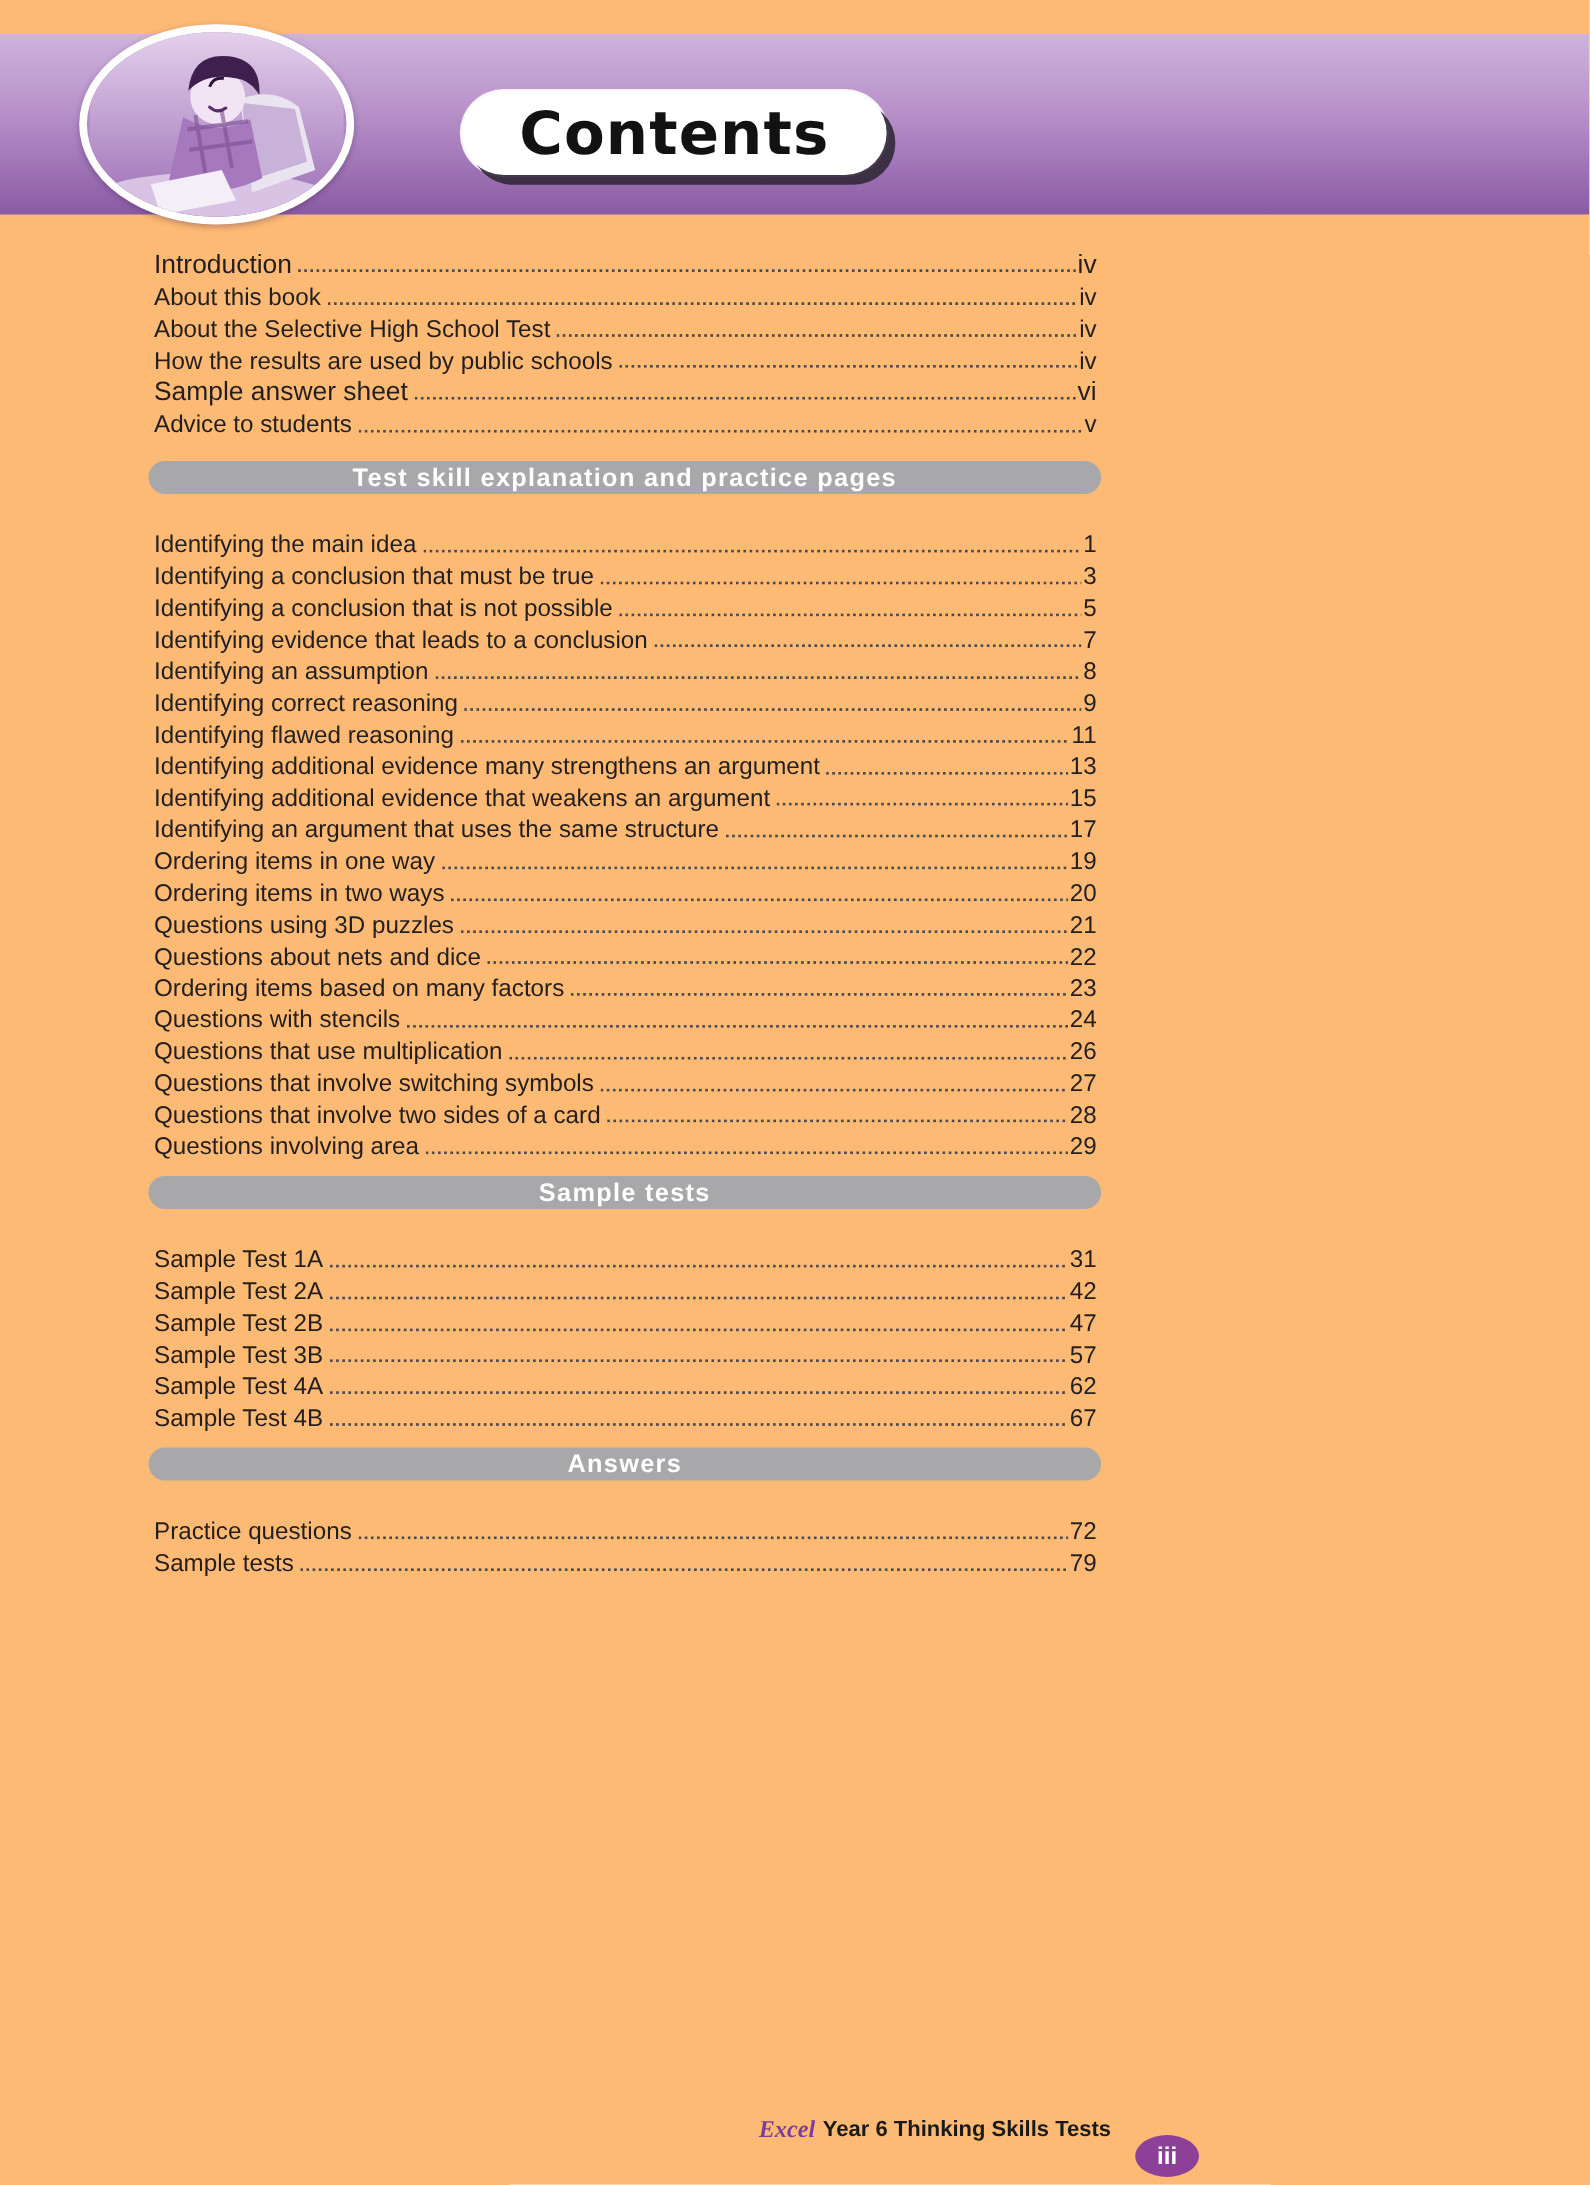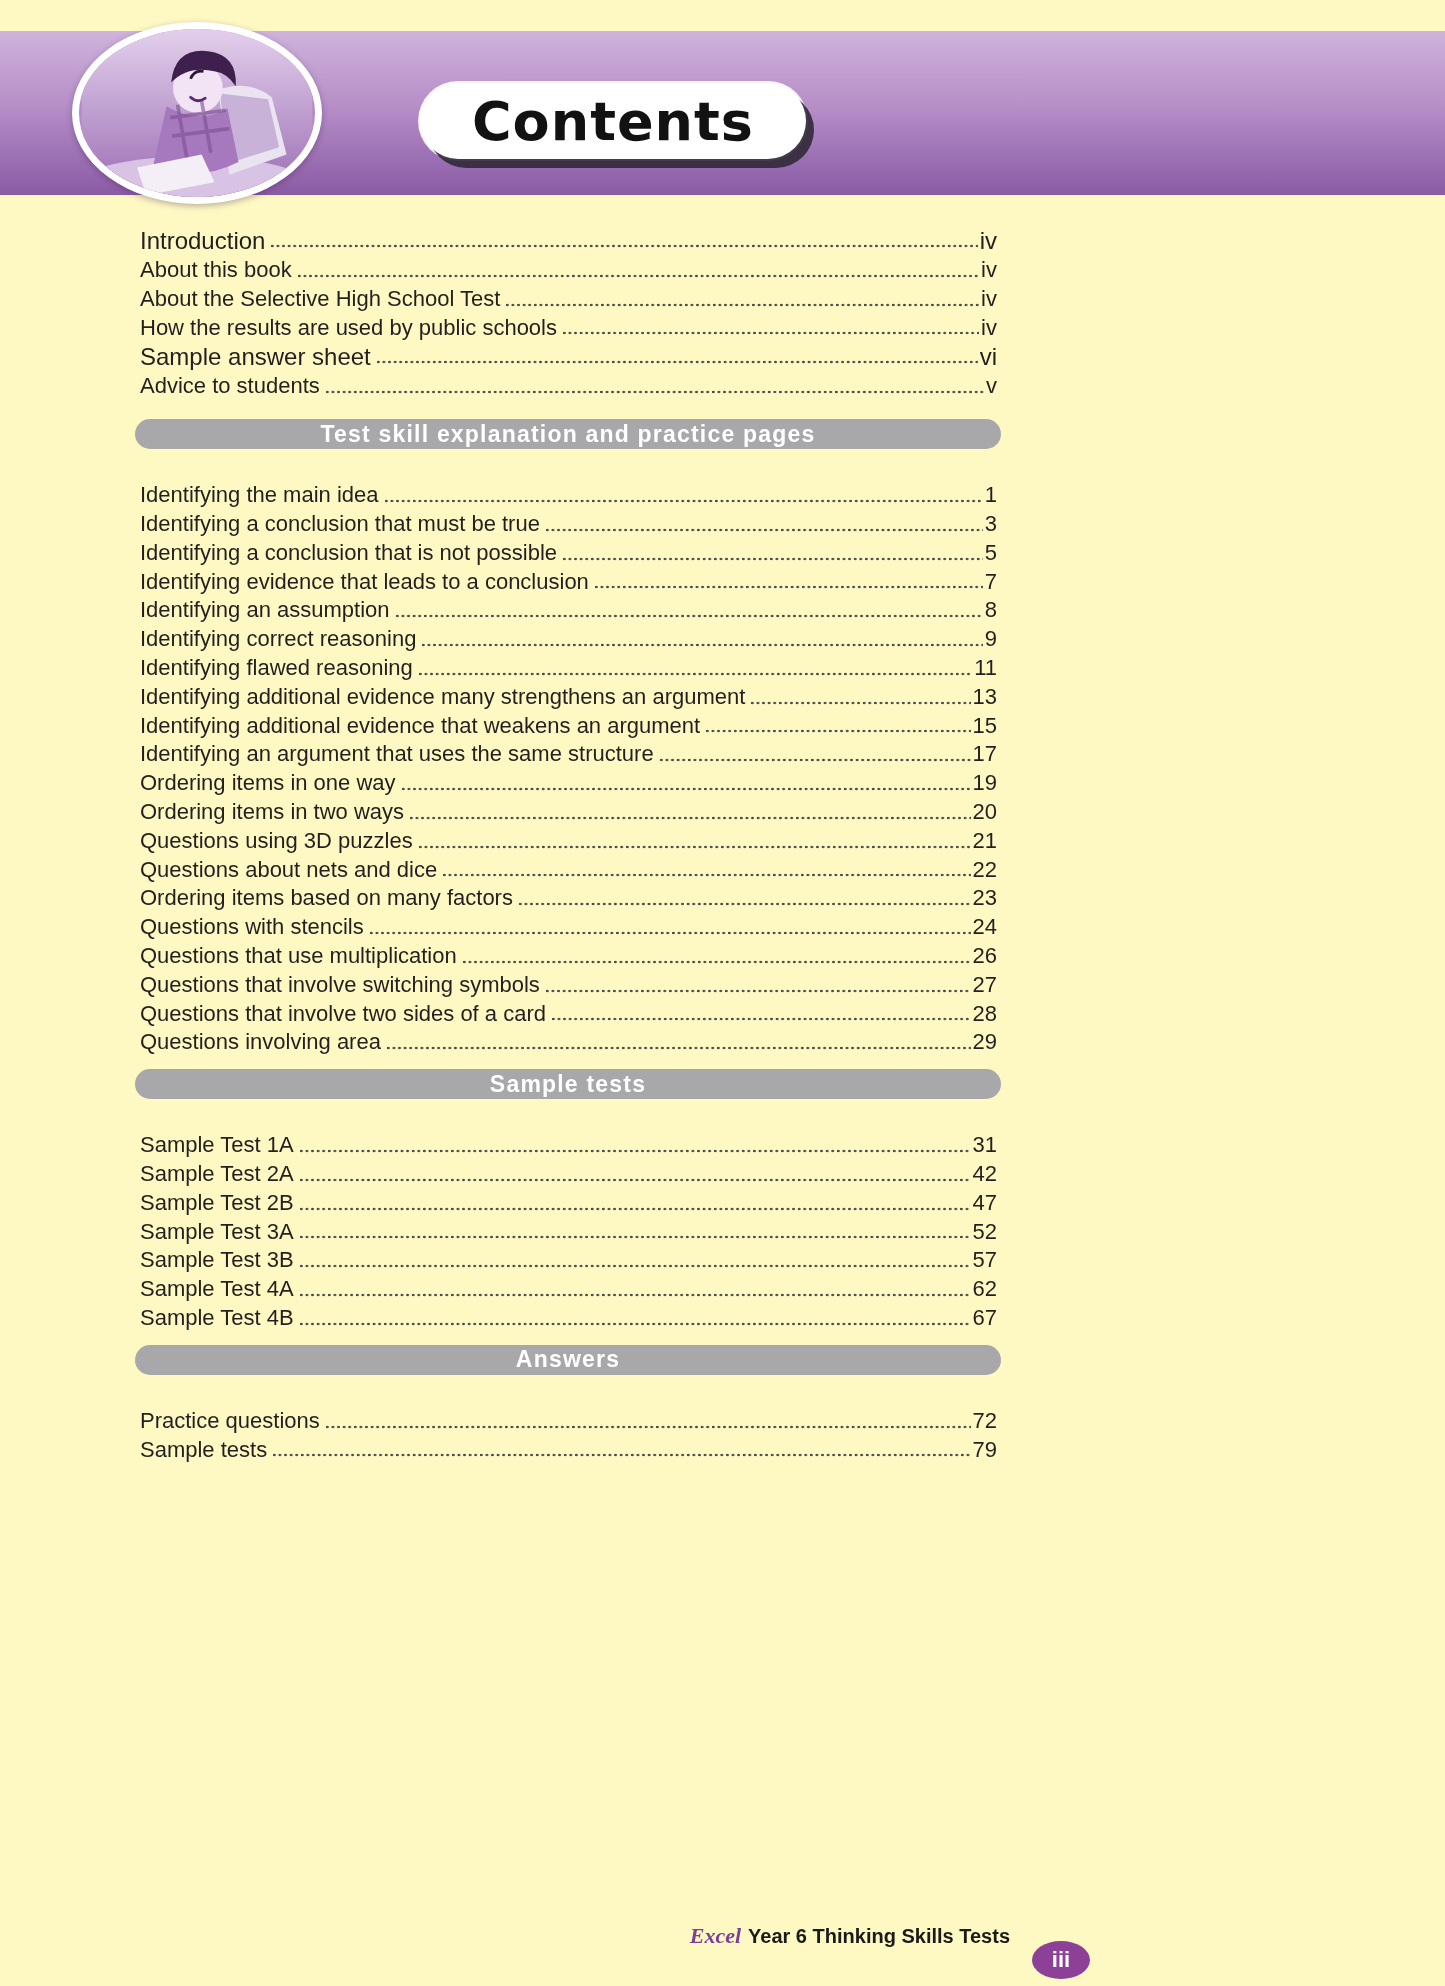--- a/index.html
+++ b/index.html
@@ -7,21 +7,21 @@
     --banner-dark:#8a5ba5;
     --bar-gray:#a8a8ab;
     --brand-purple:#7b3f97;
     --badge-purple:#8d4097;
     --ink:#231f20;
     --dot:#4b4b4d;
   }
   *{box-sizing:border-box;}
   html,body{margin:0;padding:0;}
   body{background:#ffffff;font-family:"Liberation Sans","DejaVu Sans",sans-serif;color:var(--ink);}
-  .page{position:relative;width:1445px;height:1986px;background:#fef9c3;overflow:hidden;}
+  .page{position:relative;width:1445px;height:1986px;background:#fdba74;overflow:hidden;}
 
   
   .banner{position:absolute;left:0;top:31px;width:100%;height:164px;
     background:linear-gradient(180deg,var(--banner-light) 0%, #b68fc8 45%, var(--banner-dark) 100%);}
   .photo{position:absolute;left:72px;top:-9px;width:250px;height:182px;border-radius:50%;
     border:7px solid #fff;overflow:hidden;background:#b489c9;box-shadow:0 2px 6px rgba(60,30,80,.35);}
   .photo svg{display:block;width:100%;height:100%;}
   .title-pill{position:absolute;left:420px;top:52px;width:386px;height:76px;background:#fff;
     border-radius:42px;box-shadow:8px 9px 0 rgba(52,42,60,.92), 0 0 0 2px rgba(255,255,255,.9);
     display:flex;align-items:center;justify-content:center;}
@@ -268,25 +268,20 @@
     <span class="leader"></span>
     <span class="toc-page">42</span>
   </div>
 
   <div class="toc-row">
     <span class="toc-label">Sample Test 2B</span>
     <span class="leader"></span>
     <span class="toc-page">47</span>
   </div>
 
-  <div class="toc-row">
-    <span class="toc-label">Sample Test 3A</span>
-    <span class="leader"></span>
-    <span class="toc-page">52</span>
-  </div>
 
   <div class="toc-row">
     <span class="toc-label">Sample Test 3B</span>
     <span class="leader"></span>
     <span class="toc-page">57</span>
   </div>
 
   <div class="toc-row">
     <span class="toc-label">Sample Test 4A</span>
     <span class="leader"></span>

